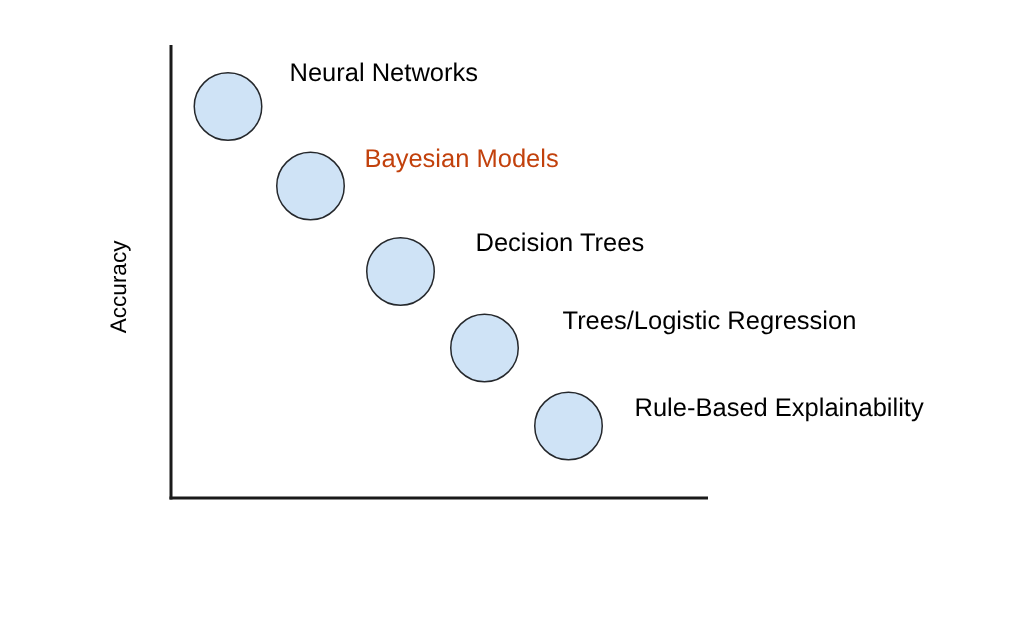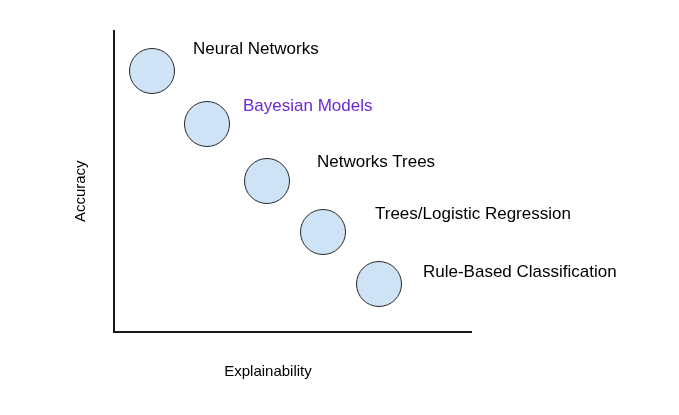--- a/index.html
+++ b/index.html
@@ -80,28 +80,27 @@
 </style>
 </head>
 <body>
 
 <div id="stage">
 
   <div class="axis-line" id="y-axis"></div>
   <div class="axis-line" id="x-axis"></div>
 
   <div class="axis-title" id="y-axis-title">Accuracy</div>
-  <div class="axis-title" id="x-axis-title">Explainability</div>
 
   <div id="points-layer">
       <div class="bubble" style="left: 129px; top: 48px; width: 46px; height: 46px; background: rgb(207, 227, 246); border-color: rgb(37, 40, 44);"></div>
       <div class="point-label" style="left: 193px; top: 40px; color: rgb(0, 0, 0);">Neural Networks</div>
       <div class="bubble" style="left: 184px; top: 101px; width: 46px; height: 46px; background: rgb(207, 227, 246); border-color: rgb(37, 40, 44);"></div>
-      <div class="point-label" style="left: 243px; top: 97px; color: #6d28d9;">Bayesian Models</div>
+      <div class="point-label" style="left: 243px; top: 97px; color: #c2410c;">Bayesian Models</div>
       <div class="bubble" style="left: 244px; top: 158px; width: 46px; height: 46px; background: rgb(207, 227, 246); border-color: rgb(37, 40, 44);"></div>
-      <div class="point-label" style="left: 317px; top: 153px; color: rgb(0, 0, 0);">Networks Trees</div>
+      <div class="point-label" style="left: 317px; top: 153px; color: rgb(0, 0, 0);">Decision Trees</div>
       <div class="bubble" style="left: 300px; top: 209px; width: 46px; height: 46px; background: rgb(207, 227, 246); border-color: rgb(37, 40, 44);"></div>
       <div class="point-label" style="left: 375px; top: 205px; color: rgb(0, 0, 0);">Trees/Logistic Regression</div>
       <div class="bubble" style="left: 356px; top: 261px; width: 46px; height: 46px; background: rgb(207, 227, 246); border-color: rgb(37, 40, 44);"></div>
-      <div class="point-label" style="left: 423px; top: 263px; color: rgb(0, 0, 0);">Rule-Based Classification</div>
+      <div class="point-label" style="left: 423px; top: 263px; color: rgb(0, 0, 0);">Rule-Based Explainability</div>
     </div>
 
 </div>
 
 </body></html>

